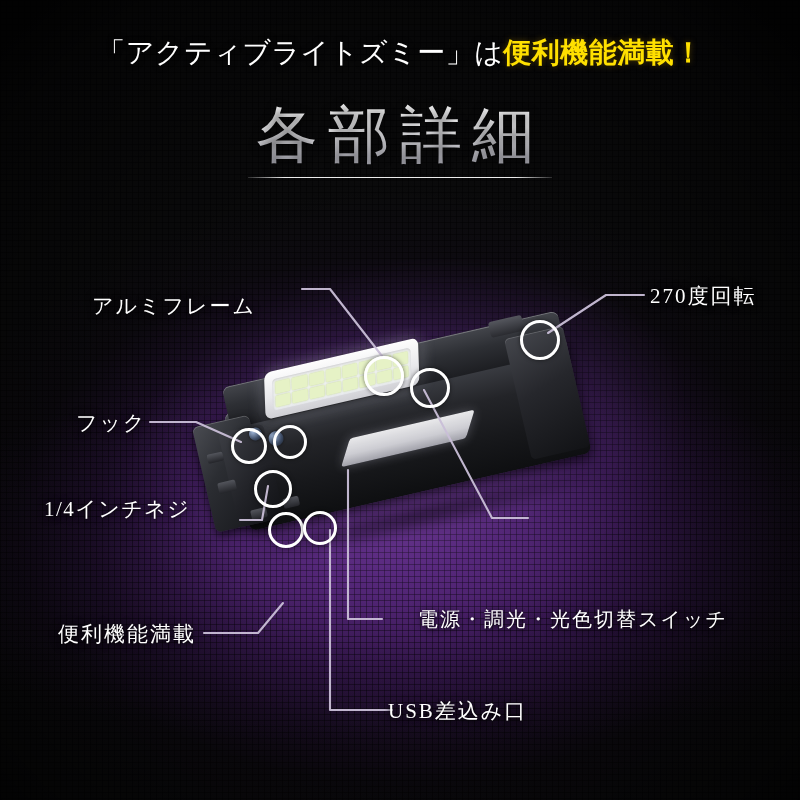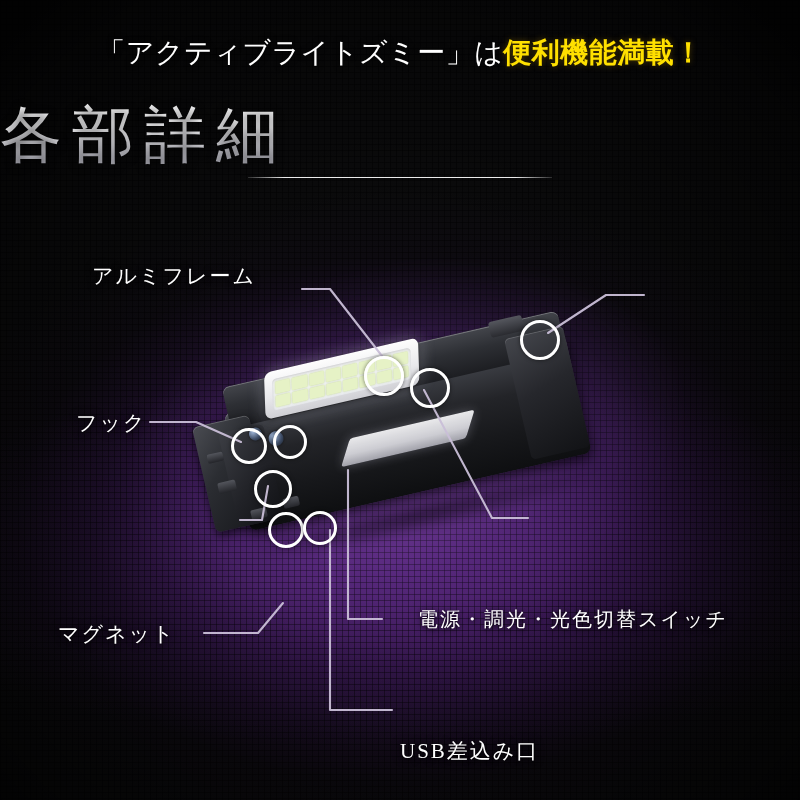--- a/index.html
+++ b/index.html
@@ -64,20 +64,21 @@
     color:#fff;
     text-shadow:0 0 6px rgba(0,0,0,.9);
   }
   .headline .hl{
     color:#ffe000;
     font-weight:bold;
     text-shadow:0 0 6px rgba(120,90,0,.65);
   }
   .page-title{
     position:absolute;left:0;right:0;top:93px;
+    text-align:center;
     font-size:62px;
     letter-spacing:10px;
     color:#f2f2f5;
     background:linear-gradient(180deg,#ffffff 0%,#f4f4f6 42%,#b9b9c2 78%,#8e8e98 100%);
     -webkit-background-clip:text;background-clip:text;
     -webkit-text-fill-color:transparent;
     text-shadow:0 2px 10px rgba(0,0,0,.6);
   }
   .title-rule{
     position:absolute;left:248px;top:177px;
@@ -269,28 +270,30 @@
 
   <div class="ring" style="left:364px;top:356px;width:34px;height:34px;"></div>
   <div class="ring" style="left:520px;top:320px;width:34px;height:34px;"></div>
   <div class="ring" style="left:231px;top:428px;width:30px;height:30px;"></div>
   <div class="ring" style="left:254px;top:470px;width:32px;height:32px;"></div>
   <div class="ring" style="left:268px;top:512px;width:30px;height:30px;"></div>
   <div class="ring" style="left:410px;top:368px;width:34px;height:34px;"></div>
   <div class="ring" style="left:273px;top:425px;width:28px;height:28px;"></div>
   <div class="ring" style="left:303px;top:511px;width:28px;height:28px;"></div>
 
-  <div class="lbl" style="left:92px;top:262px;">アルミフレーム</div>
-
+  <div class="lbl" style="left:92px;top:292px;">アルミフレーム</div>
+
+  <div class="lbl" style="left:650px;top:282px;">270度回転</div>
 
   <div class="lbl" style="left:76px;top:409px;">フック</div>
 
   <div class="lbl two" style="left:44px;top:495px;">
+    <div>1/4インチネジ</div>
   </div>
 
-  <div class="lbl" style="left:58px;top:620px;">マグネット</div>
+  <div class="lbl" style="left:58px;top:620px;">便利機能満載</div>
 
 
   <div class="lbl sm" style="left:390px;top:606px;">電源・調光・光色切替スイッチ</div>
 
-  <div class="lbl" style="left:400px;top:697px;margin-top:40px;">USB差込み口</div>
+  <div class="lbl" style="left:388px;top:697px;">USB差込み口</div>
 
 </div>
 
 </body></html>

